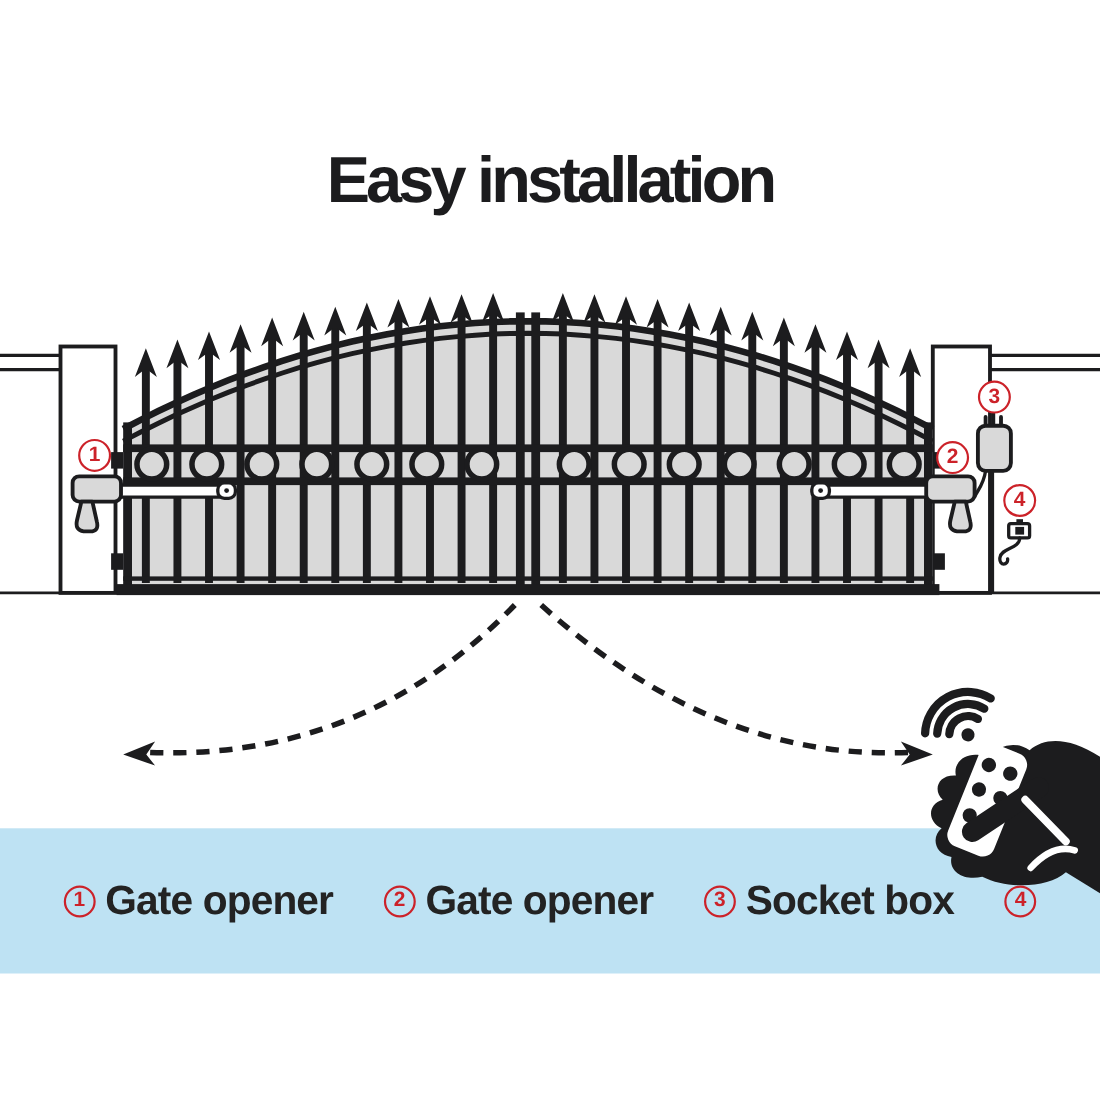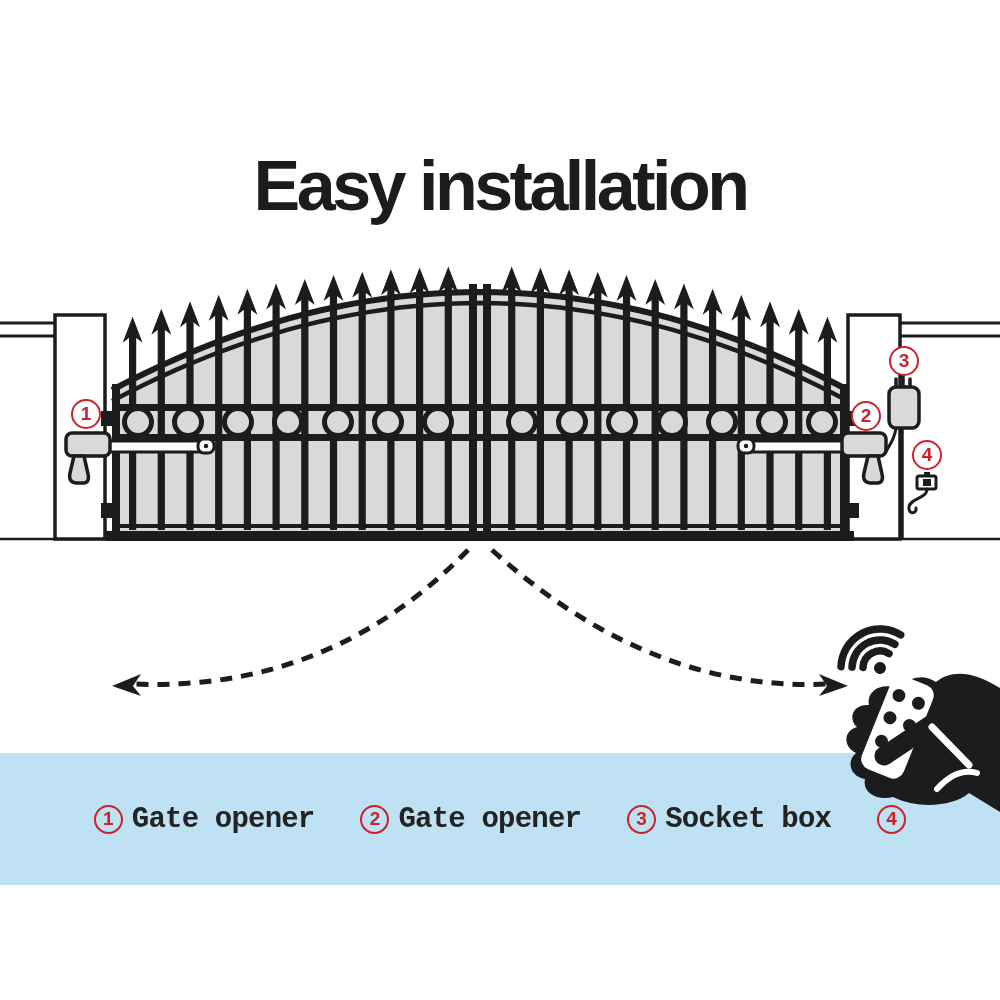--- a/index.html
+++ b/index.html
@@ -2,23 +2,23 @@
 <html style="--red: #cc2229; --ink: #1c1c1e; --legend-bg: #bee2f3; --text-dark: #232323; --white: #ffffff;"><head>
 <meta charset="utf-8">
 <style>
   html,body{margin:0;padding:0;background:#fff;}
   .stage{
     position:relative;width:1000px;height:1000px;overflow:hidden;
     background:var(--white,#fff);
     font-family:"Liberation Sans","DejaVu Sans",sans-serif;
   }
   .page-title{
-    position:absolute;left:0;top:146px;width:1000px;
+    position:absolute;left:0;top:130px;width:1000px;
     text-align:center;
-    font-size:70px;font-weight:bold;letter-spacing:-3.5px;
+    font-size:59px;font-weight:bold;letter-spacing:-3.5px;
     color:var(--ink,#1c1c1e);
   }
   .legend-band{
     position:absolute;left:0;top:753px;width:1000px;height:132px;
     background:var(--legend-bg,#bee2f3);
   }
   svg.diagram{position:absolute;left:0;top:0;}
   .callout{
     position:absolute;width:30px;height:30px;border-radius:50%;
     background:#fff;border:2.5px solid var(--red,#cc2229);
@@ -32,22 +32,22 @@
   }
   .legend-item{display:flex;align-items:center;gap:9px;}
   .legend-badge{
     width:29px;height:29px;border-radius:50%;flex:0 0 auto;
     background:transparent;border:2.5px solid var(--red,#cc2229);
     box-sizing:border-box;
     display:flex;align-items:center;justify-content:center;
     font-size:19px;font-weight:bold;color:var(--red,#cc2229);
   }
   .legend-label{
-    font-size:29px;font-weight:bold;letter-spacing:-0.8px;
-    color:var(--text-dark,#232323);white-space:nowrap;font-family:Liberation Mono, monospace;
+    font-size:37px;font-weight:bold;letter-spacing:-0.8px;
+    color:var(--text-dark,#232323);white-space:nowrap;
   }
 </style>
 </head>
 <body>
 
 <div class="stage">
 
   <div class="page-title">Easy installation</div>
 
   <div class="legend-band"></div>

